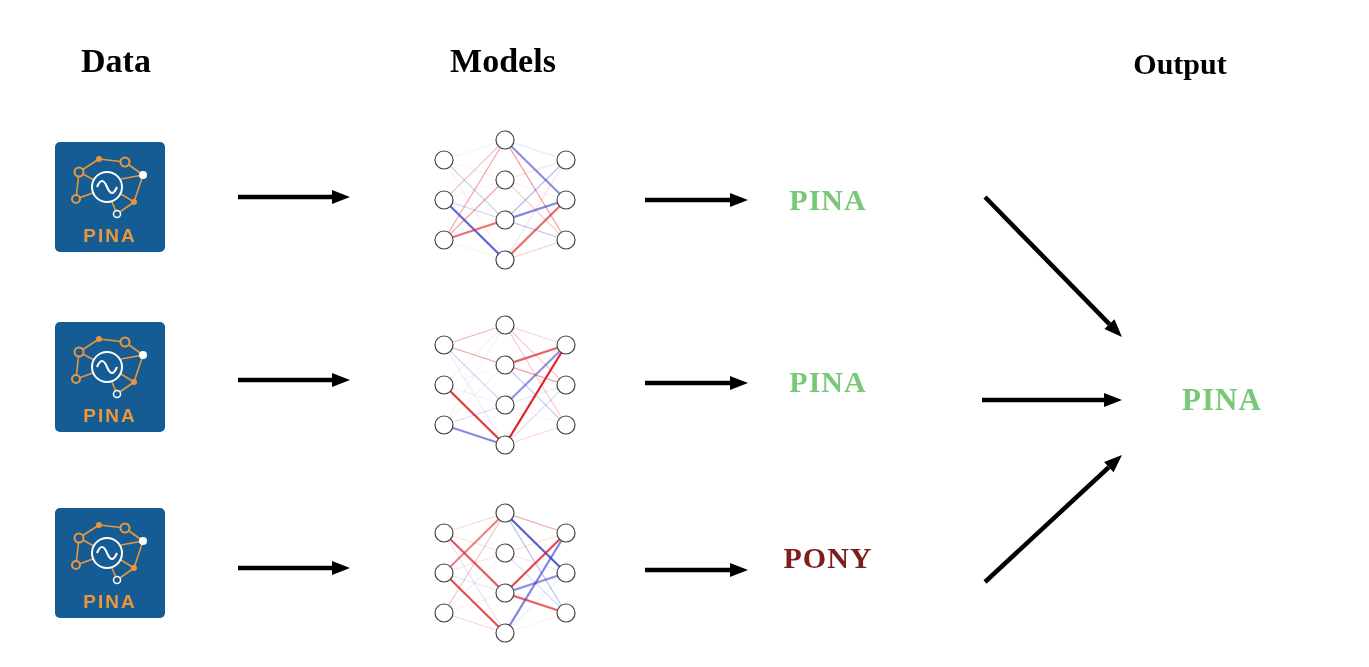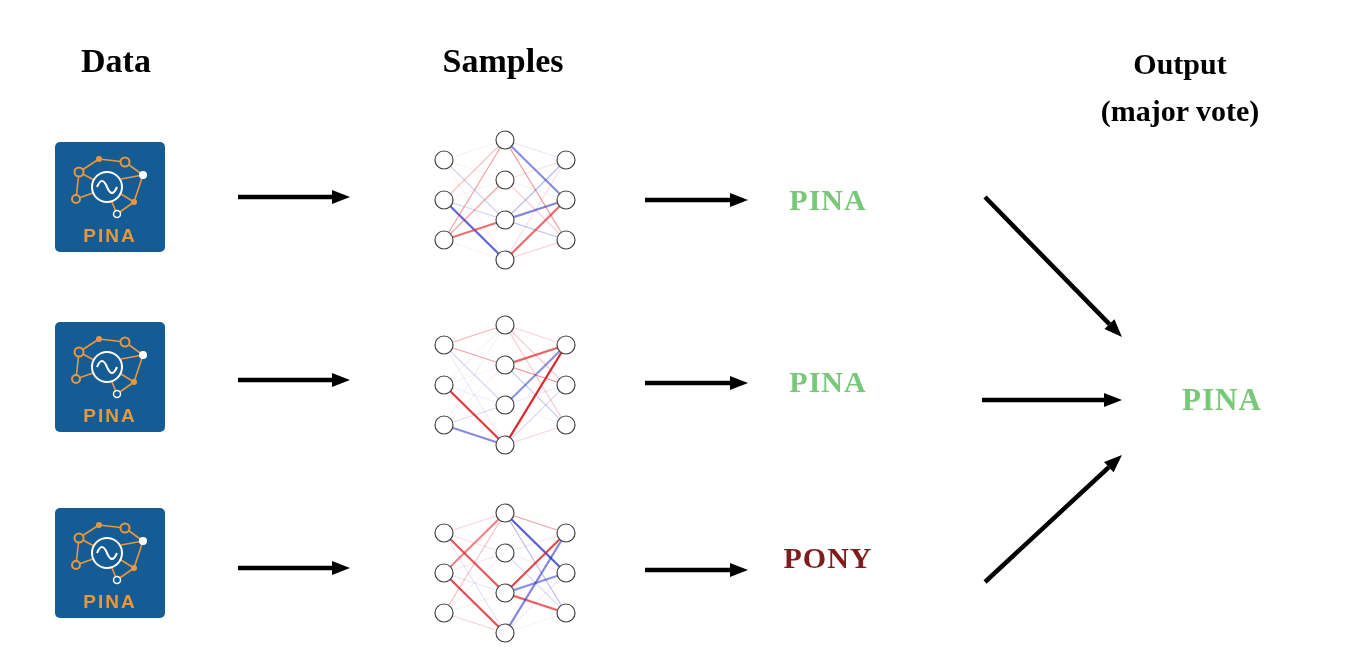--- a/index.html
+++ b/index.html
@@ -50,24 +50,23 @@
       <circle cx="70" cy="20" r="4.5" style="fill:var(--logo-bg);stroke:var(--logo-accent);stroke-width:2"></circle>
       <circle cx="88" cy="33" r="4" style="fill:#ffffff"></circle>
       <circle cx="21" cy="57" r="4" style="fill:var(--logo-bg);stroke:var(--logo-accent);stroke-width:2"></circle>
       <circle cx="79" cy="60" r="3" style="fill:var(--logo-accent)"></circle>
       <circle cx="62" cy="72" r="3.5" style="fill:var(--logo-bg);stroke:#ffffff;stroke-width:1.5"></circle>
       <text x="55" y="100" text-anchor="middle" style="fill:var(--logo-accent);font-family:'Liberation Sans',sans-serif;font-weight:bold;font-size:19px;letter-spacing:2px">PINA</text>
     </symbol>
   </svg>
 
   <div class="hdr" style="left:116px;top:42px">Data</div>
-  <div class="hdr" style="left:503px;top:42px">Samples</div>
+  <div class="hdr" style="left:503px;top:42px">Models</div>
   <div class="hdr-stack" style="left:1180px;top:40px">
     <div>Output</div>
-    <div>(major vote)</div>
   </div>
 
   <svg class="logo" style="left:55px;top:142px" viewBox="0 0 110 110">
       <use href="#pina-logo"></use>
     </svg>
   <svg class="logo" style="left:55px;top:322px" viewBox="0 0 110 110">
       <use href="#pina-logo"></use>
     </svg>
   <svg class="logo" style="left:55px;top:508px" viewBox="0 0 110 110">
       <use href="#pina-logo"></use>

